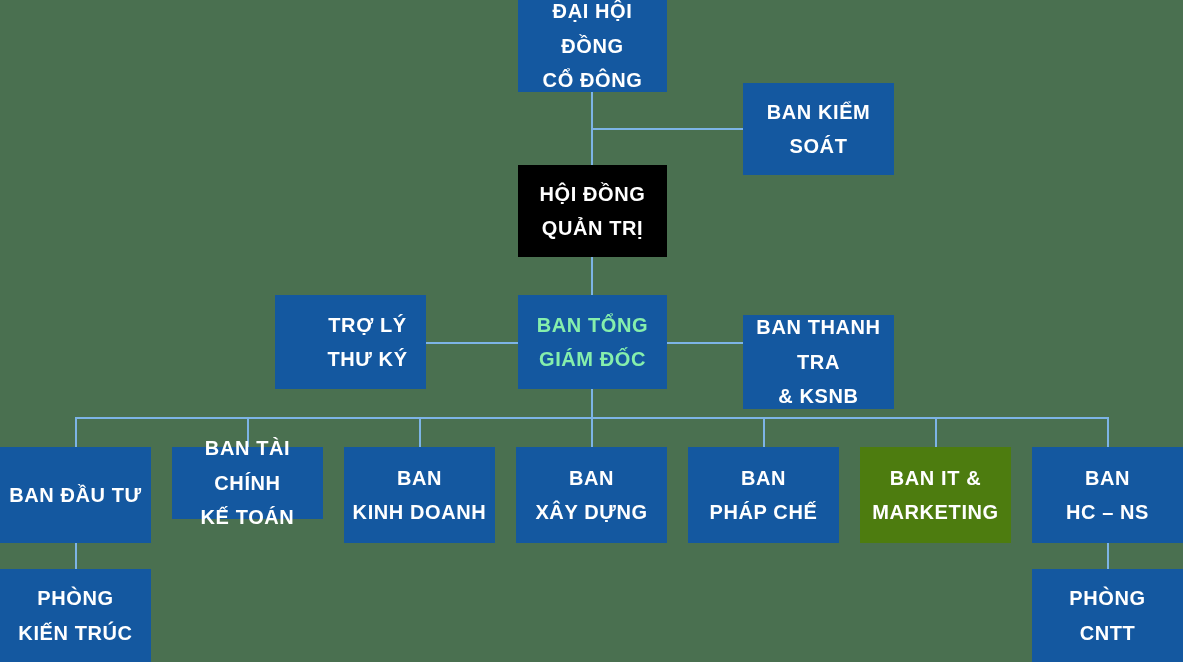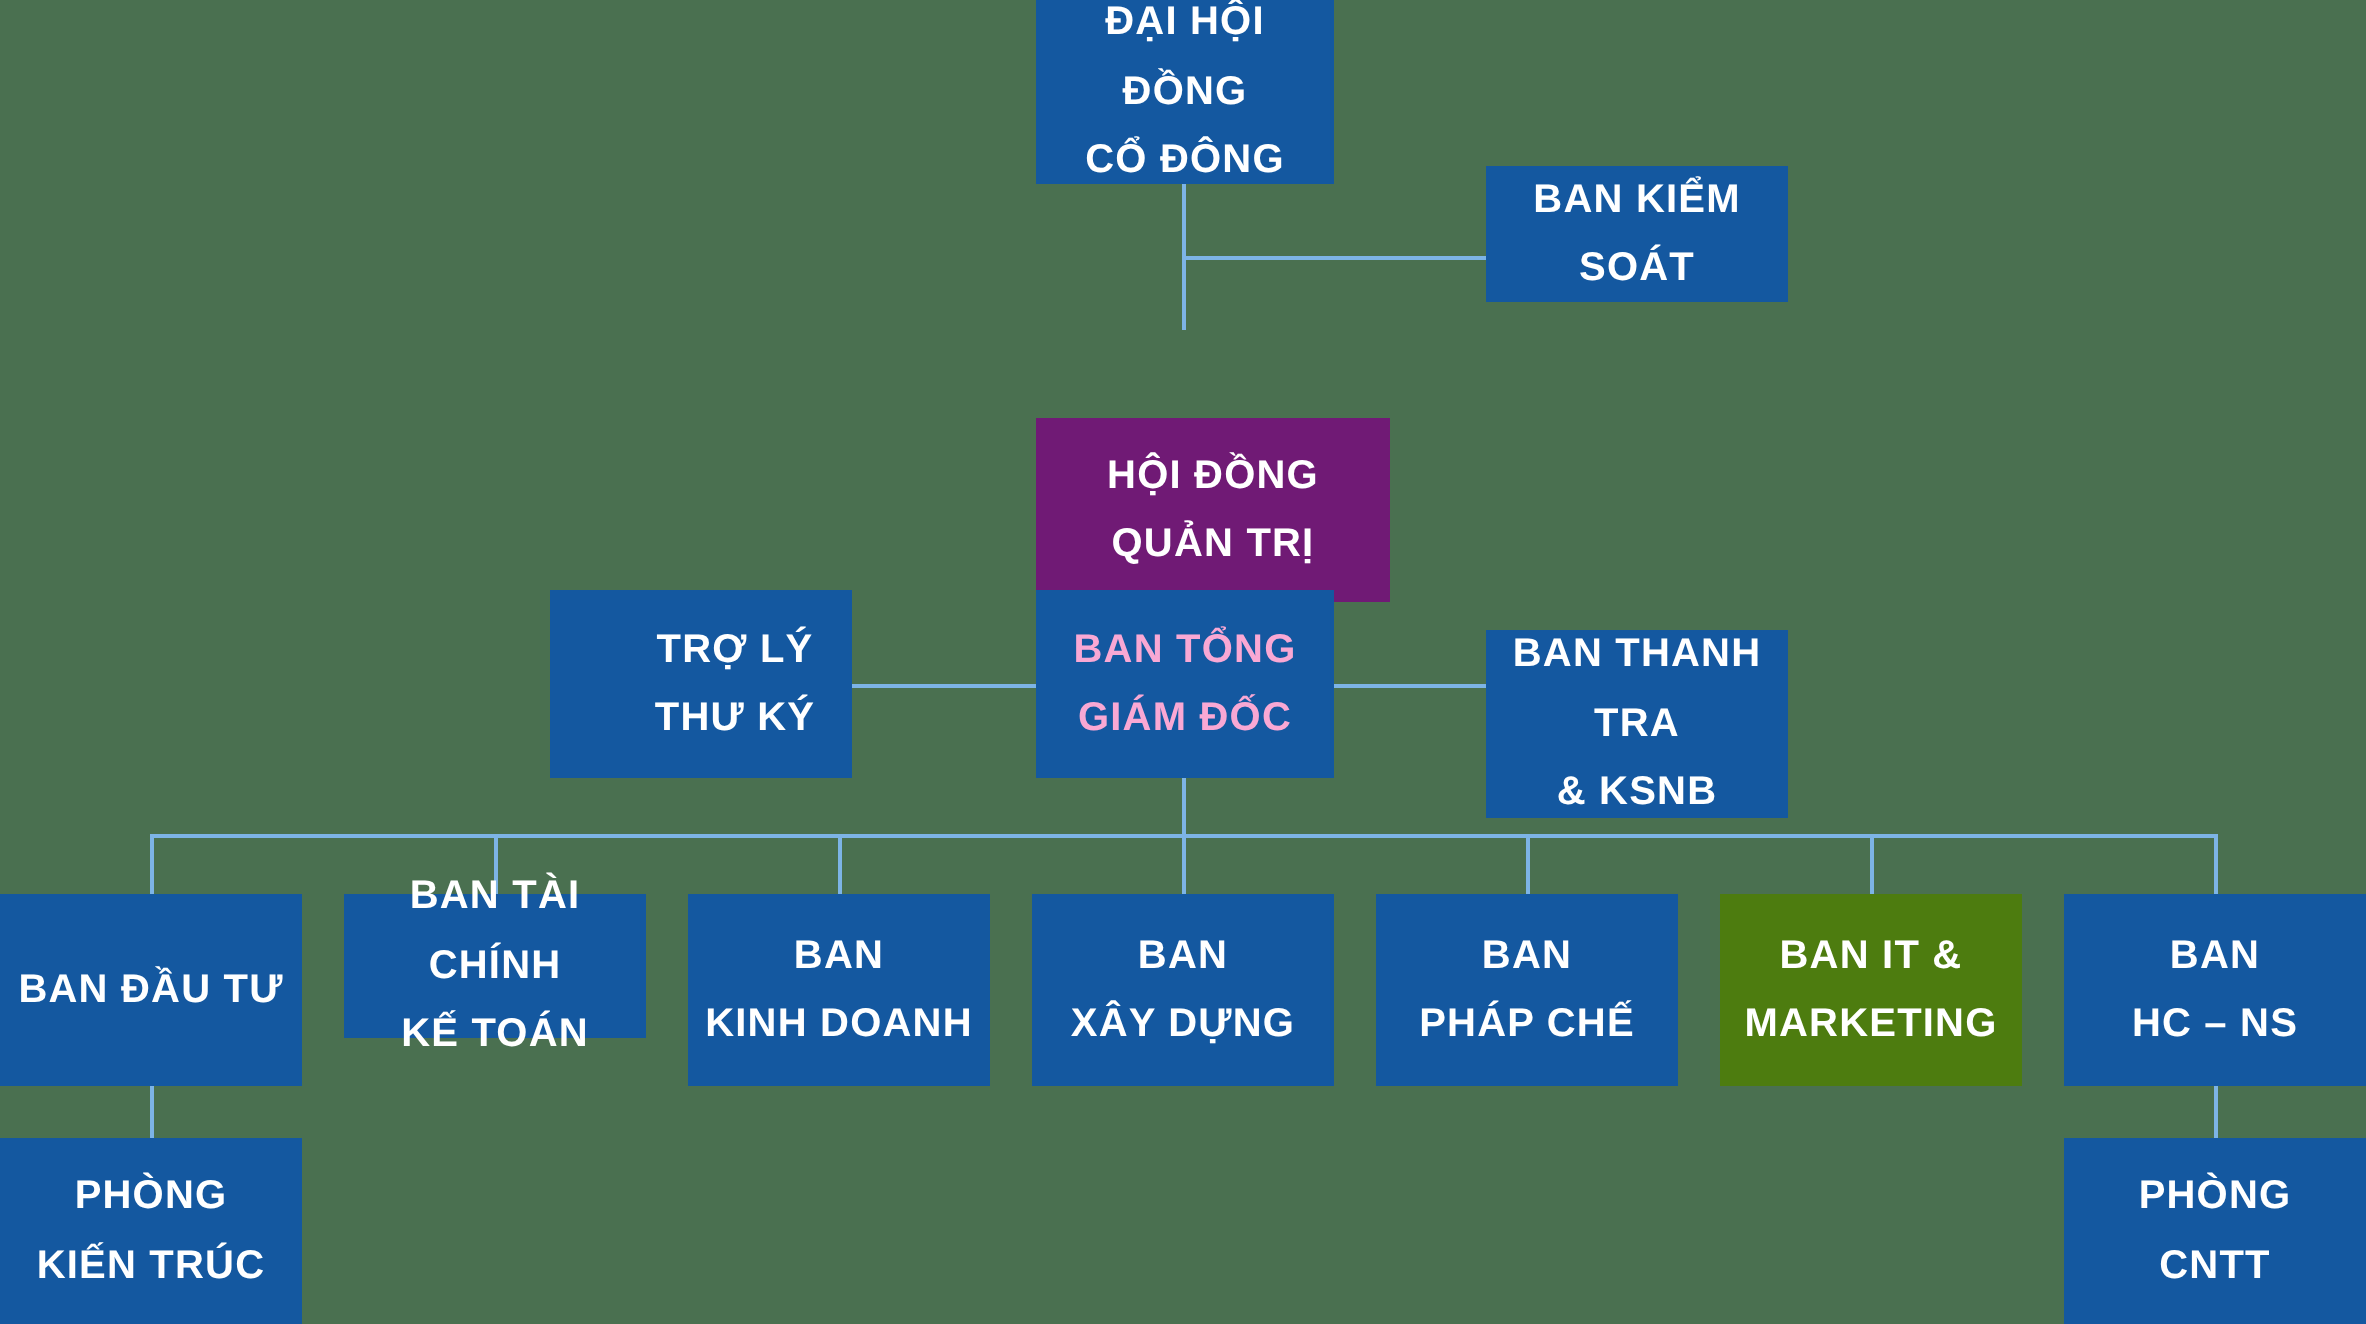--- a/index.html
+++ b/index.html
@@ -55,26 +55,26 @@
     <div class="conn v" style="background: rgb(125, 180, 230); left: 247px; top: 417px; height: 31px;"></div>
     <div class="conn v" style="background: rgb(125, 180, 230); left: 419px; top: 417px; height: 31px;"></div>
     <div class="conn v" style="background: rgb(125, 180, 230); left: 591px; top: 417px; height: 31px;"></div>
     <div class="conn v" style="background: rgb(125, 180, 230); left: 763px; top: 417px; height: 31px;"></div>
     <div class="conn v" style="background: rgb(125, 180, 230); left: 935px; top: 417px; height: 31px;"></div>
     <div class="conn v" style="background: rgb(125, 180, 230); left: 1107px; top: 417px; height: 31px;"></div>
     <div class="conn v" style="background: rgb(125, 180, 230); left: 75px; top: 543px; height: 27px;"></div>
     <div class="conn v" style="background: rgb(125, 180, 230); left: 1107px; top: 543px; height: 27px;"></div>
     <div class="node" style="left: 518px; top: 0px; width: 149px; height: 92px; background: rgb(20, 88, 160); color: rgb(255, 255, 255);">ĐẠI HỘI ĐỒNG
 CỔ ĐÔNG</div>
-    <div class="node" style="left: 743px; top: 83px; width: 151px; height: 68px; background: rgb(20, 88, 160); color: rgb(255, 255, 255);">BAN KIỂM SOÁT</div>
-    <div class="node" style="left: 518px; top: 165px; width: 177px; height: 92px; background: #701a75; color: rgb(255, 255, 255); margin-top: 44px;">HỘI ĐỒNG
+    <div class="node" style="left: 743px; top: 83px; width: 151px; height: 92px; background: rgb(20, 88, 160); color: rgb(255, 255, 255);">BAN KIỂM SOÁT</div>
+    <div class="node" style="left: 518px; top: 165px; width: 149px; height: 92px; background: #000000; color: rgb(255, 255, 255);">HỘI ĐỒNG
 QUẢN TRỊ</div>
     <div class="node" style="left: 275px; top: 295px; width: 151px; height: 94px; background: rgb(20, 88, 160); color: rgb(255, 255, 255); padding-left: 40px;">TRỢ LÝ
 THƯ KÝ</div>
-    <div class="node" style="left: 518px; top: 295px; width: 149px; height: 94px; background: rgb(20, 88, 160); color: #f9a8d4;">BAN TỔNG
+    <div class="node" style="left: 518px; top: 295px; width: 149px; height: 94px; background: rgb(20, 88, 160); color: #86efac;">BAN TỔNG
 GIÁM ĐỐC</div>
     <div class="node" style="left: 743px; top: 295px; width: 151px; height: 94px; background: rgb(20, 88, 160); color: rgb(255, 255, 255); margin-top: 20px;">BAN THANH TRA
 &amp; KSNB</div>
     <div class="node" style="left: 0px; top: 447px; width: 151px; height: 96px; background: rgb(20, 88, 160); color: rgb(255, 255, 255);">BAN ĐẦU TƯ</div>
     <div class="node" style="left: 172px; top: 447px; width: 151px; height: 72px; background: rgb(20, 88, 160); color: rgb(255, 255, 255);">BAN TÀI CHÍNH
 KẾ TOÁN</div>
     <div class="node" style="left: 344px; top: 447px; width: 151px; height: 96px; background: rgb(20, 88, 160); color: rgb(255, 255, 255);">BAN
 KINH DOANH</div>
     <div class="node" style="left: 516px; top: 447px; width: 151px; height: 96px; background: rgb(20, 88, 160); color: rgb(255, 255, 255);">BAN
 XÂY DỰNG</div>

